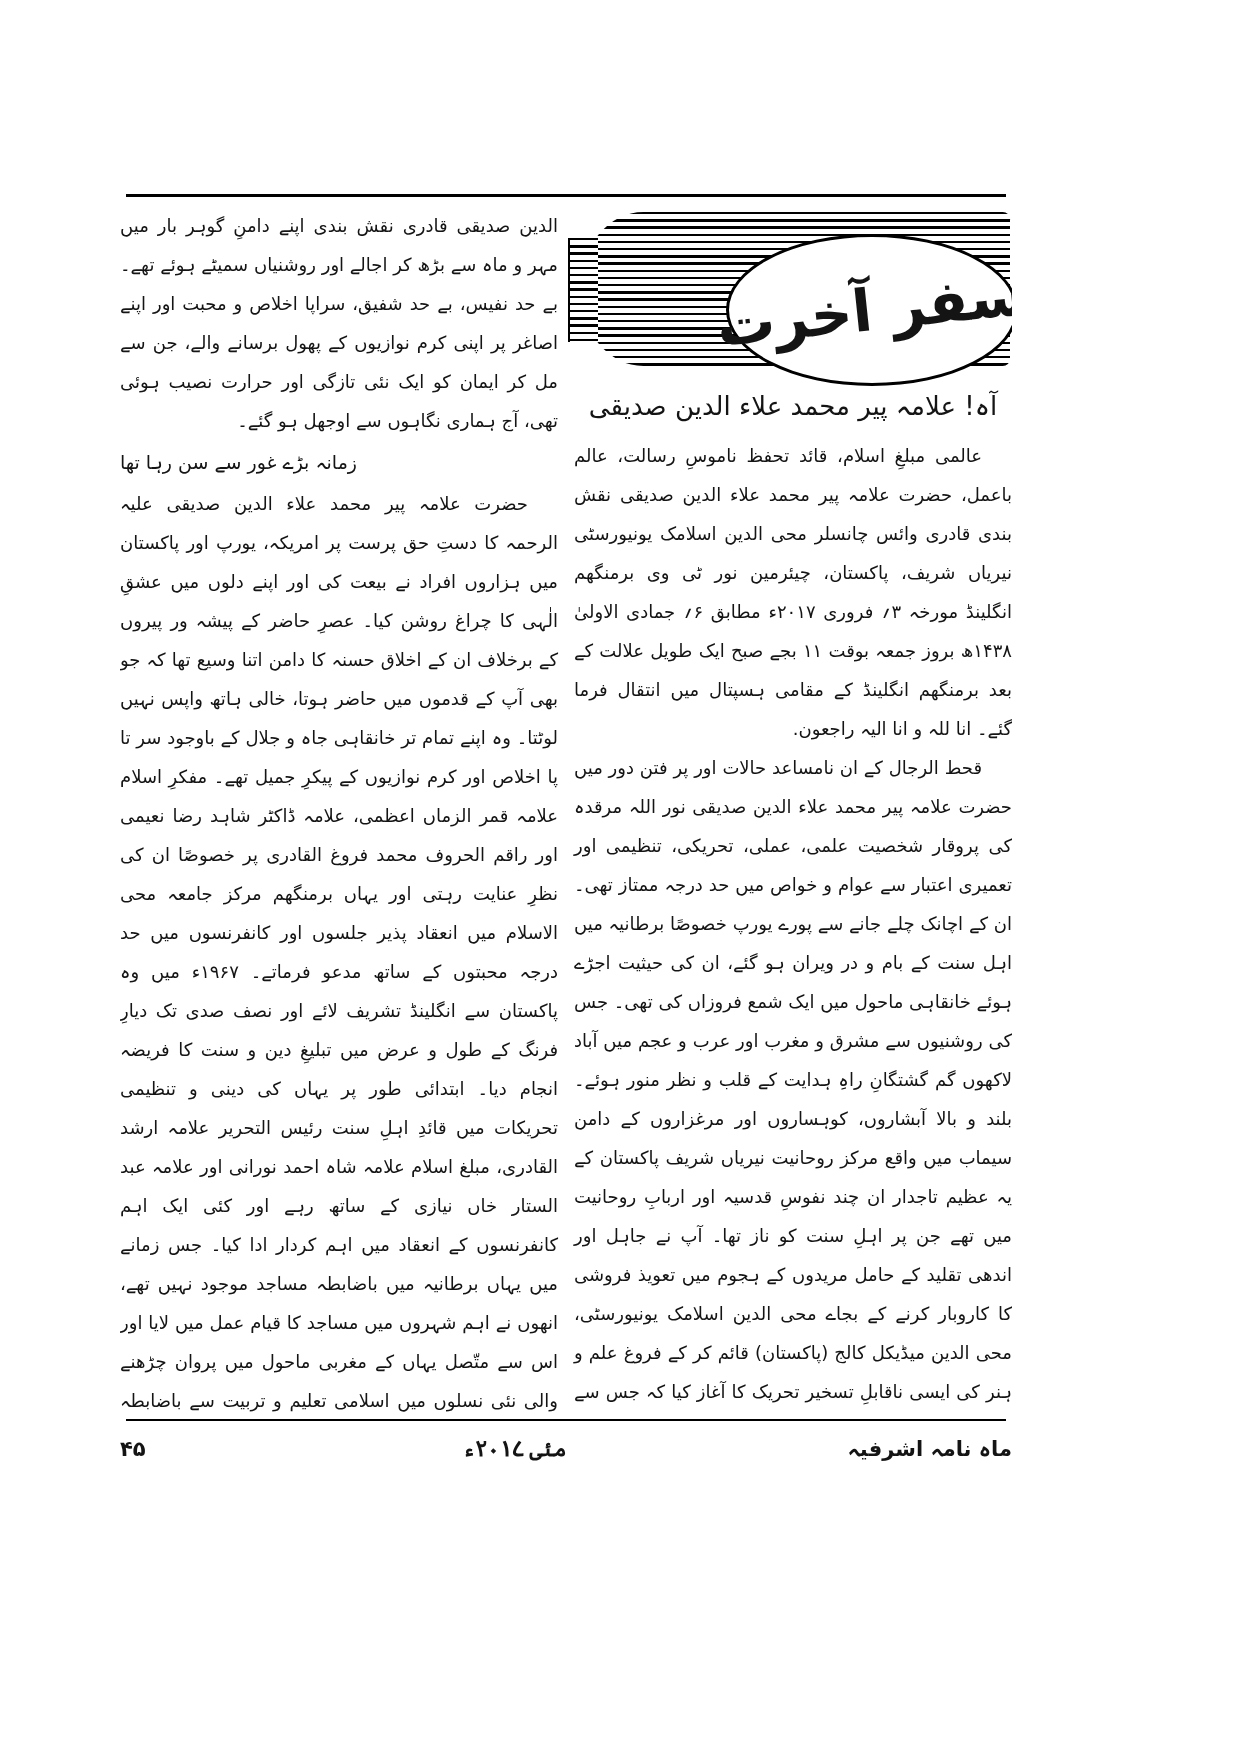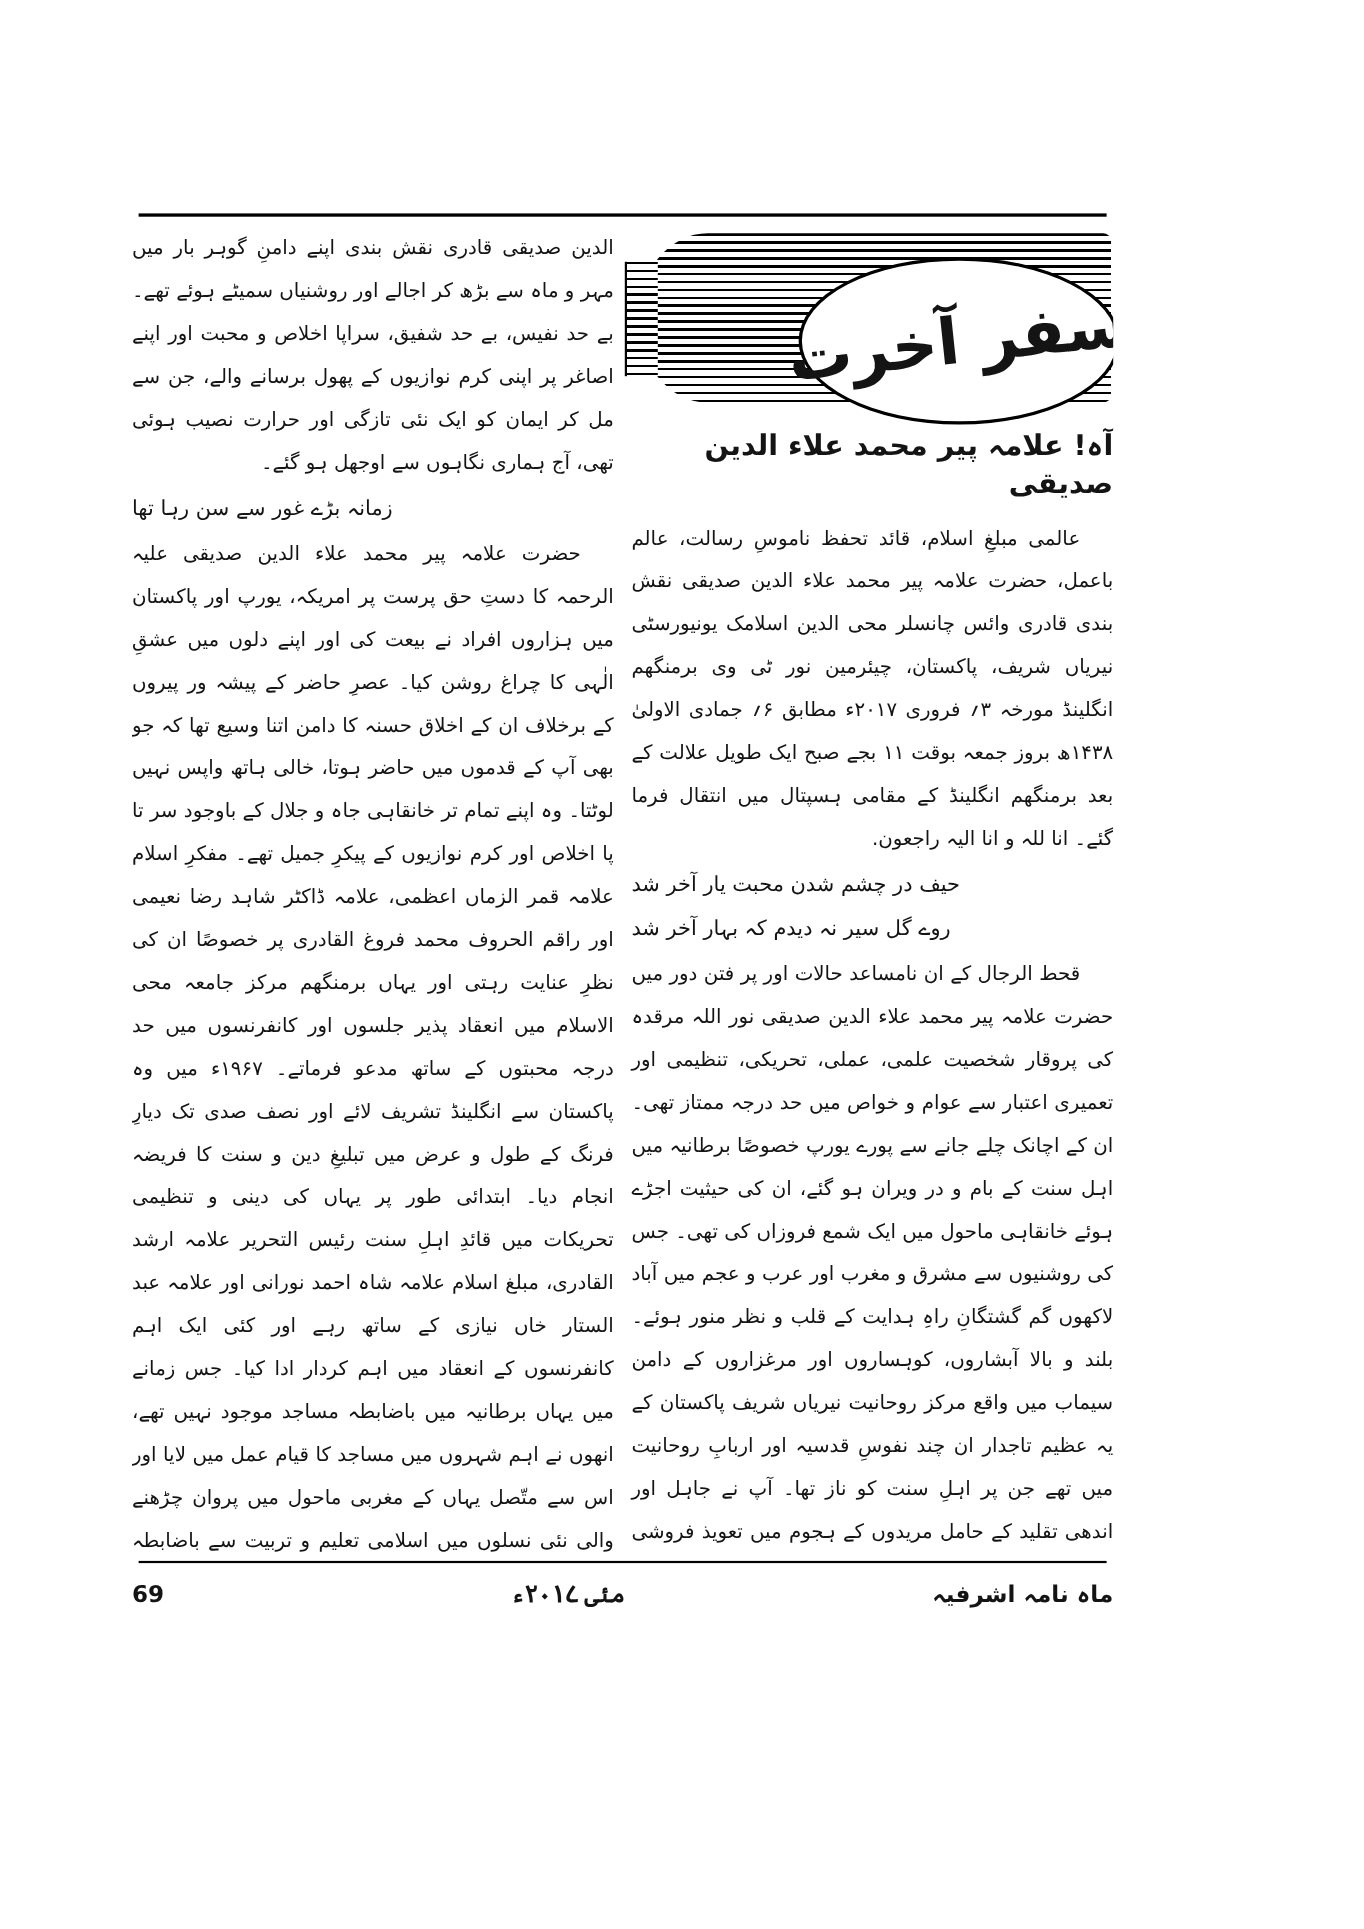--- a/index.html
+++ b/index.html
@@ -69,21 +69,22 @@
   }
   .masthead-title {
     font-size: 58px;
     font-weight: bold;
     transform: rotate(-6deg);
     letter-spacing: 1px;
     white-space: nowrap;
   }
   
   .headline {
-    font-weight: bold;
+    text-align: center;
+    font-weight: normal;
     font-size: 26px;
     margin: 4px 0 12px 0;
     line-height: 1.3;
   }
   .body-para {
     margin: 0;
     font-size: 18px;
     line-height: 39px;
     text-align: justify;
   }
@@ -126,24 +127,20 @@
         <div class="stripes-inner-step"></div>
         <div class="title-ellipse">
           <span class="masthead-title">سفر آخرت</span>
         </div>
       </div>
 
       <h1 class="headline">آہ! علامہ پیر محمد علاء الدین صدیقی</h1>
 
       <p class="body-para indent">عالمی مبلغِ اسلام، قائد تحفظ ناموسِ رسالت، عالم باعمل، حضرت علامہ پیر محمد علاء الدین صدیقی نقش بندی قادری وائس چانسلر محی الدین اسلامک یونیورسٹی نیریاں شریف، پاکستان، چیئرمین نور ٹی وی برمنگھم انگلینڈ مورخہ ۳؍ فروری ۲۰۱۷ء مطابق ۶؍ جمادی الاولیٰ ۱۴۳۸ھ بروز جمعہ بوقت ۱۱ بجے صبح ایک طویل علالت کے بعد برمنگھم انگلینڈ کے مقامی ہسپتال میں انتقال فرما گئے۔ انا للہ و انا الیہ راجعون.</p>
 
-      <div class="couplet">
-        <span class="verse-line">حیف در چشم شدن محبت یار آخر شد</span>
-        <span class="verse-line">روے گل سیر نہ دیدم کہ بہار آخر شد</span>
-      </div>
 
       <p class="body-para indent">قحط الرجال کے ان نامساعد حالات اور پر فتن دور میں حضرت علامہ پیر محمد علاء الدین صدیقی نور اللہ مرقدہ کی پروقار شخصیت علمی، عملی، تحریکی، تنظیمی اور تعمیری اعتبار سے عوام و خواص میں حد درجہ ممتاز تھی۔ ان کے اچانک چلے جانے سے پورے یورپ خصوصًا برطانیہ میں اہل سنت کے بام و در ویران ہو گئے، ان کی حیثیت اجڑے ہوئے خانقاہی ماحول میں ایک شمع فروزاں کی تھی۔ جس کی روشنیوں سے مشرق و مغرب اور عرب و عجم میں آباد لاکھوں گم گشتگانِ راہِ ہدایت کے قلب و نظر منور ہوئے۔ بلند و بالا آبشاروں، کوہساروں اور مرغزاروں کے دامن سیماب میں واقع مرکز روحانیت نیریاں شریف پاکستان کے یہ عظیم تاجدار ان چند نفوسِ قدسیہ اور اربابِ روحانیت میں تھے جن پر اہلِ سنت کو ناز تھا۔ آپ نے جاہل اور اندھی تقلید کے حامل مریدوں کے ہجوم میں تعویذ فروشی کا کاروبار کرنے کے بجاے محی الدین اسلامک یونیورسٹی، محی الدین میڈیکل کالج (پاکستان) قائم کر کے فروغ علم و ہنر کی ایسی ناقابلِ تسخیر تحریک کا آغاز کیا کہ جس سے طالبان علوم نبویہ میں جہالت و گمراہی کے اندھیرے شعور زندہ کی روشنیوں میں تبدیل ہو گئے۔ سراپا عجز و انکسار، راہ سلوک کے سچے مسافر، دین و سنیت کی راہوں میں صحرا نوردی کا عظیم حوصلہ رکھنے والے قائد میرے نہایت ہی محسن و مربی حضرت علامہ پیر محمد علاء</p>
     </div>
 
     <div class="col">
 
       <p class="body-para">الدین صدیقی قادری نقش بندی اپنے دامنِ گوہر بار میں مہر و ماہ سے بڑھ کر اجالے اور روشنیاں سمیٹے ہوئے تھے۔ بے حد نفیس، بے حد شفیق، سراپا اخلاص و محبت اور اپنے اصاغر پر اپنی کرم نوازیوں کے پھول برسانے والے، جن سے مل کر ایمان کو ایک نئی تازگی اور حرارت نصیب ہوئی تھی، آج ہماری نگاہوں سے اوجھل ہو گئے۔</p>
 
       <div class="couplet">
         <span class="verse-line">زمانہ بڑے غور سے سن رہا تھا</span>
@@ -152,16 +149,16 @@
       <p class="body-para indent">حضرت علامہ پیر محمد علاء الدین صدیقی علیہ الرحمہ کا دستِ حق پرست پر امریکہ، یورپ اور پاکستان میں ہزاروں افراد نے بیعت کی اور اپنے دلوں میں عشقِ الٰہی کا چراغ روشن کیا۔ عصرِ حاضر کے پیشہ ور پیروں کے برخلاف ان کے اخلاق حسنہ کا دامن اتنا وسیع تھا کہ جو بھی آپ کے قدموں میں حاضر ہوتا، خالی ہاتھ واپس نہیں لوٹتا۔ وہ اپنے تمام تر خانقاہی جاہ و جلال کے باوجود سر تا پا اخلاص اور کرم نوازیوں کے پیکرِ جمیل تھے۔ مفکرِ اسلام علامہ قمر الزماں اعظمی، علامہ ڈاکٹر شاہد رضا نعیمی اور راقم الحروف محمد فروغ القادری پر خصوصًا ان کی نظرِ عنایت رہتی اور یہاں برمنگھم مرکز جامعہ محی الاسلام میں انعقاد پذیر جلسوں اور کانفرنسوں میں حد درجہ محبتوں کے ساتھ مدعو فرماتے۔ ۱۹۶۷ء میں وہ پاکستان سے انگلینڈ تشریف لائے اور نصف صدی تک دیارِ فرنگ کے طول و عرض میں تبلیغِ دین و سنت کا فریضہ انجام دیا۔ ابتدائی طور پر یہاں کی دینی و تنظیمی تحریکات میں قائدِ اہلِ سنت رئیس التحریر علامہ ارشد القادری، مبلغ اسلام علامہ شاہ احمد نورانی اور علامہ عبد الستار خاں نیازی کے ساتھ رہے اور کئی ایک اہم کانفرنسوں کے انعقاد میں اہم کردار ادا کیا۔ جس زمانے میں یہاں برطانیہ میں باضابطہ مساجد موجود نہیں تھے، انھوں نے اہم شہروں میں مساجد کا قیام عمل میں لایا اور اس سے متّصل یہاں کے مغربی ماحول میں پروان چڑھنے والی نئی نسلوں میں اسلامی تعلیم و تربیت سے باضابطہ آگاہی بخشنے کے لیے درس گاہوں کا اہتمام فرمایا۔ وسیع و عریض رقبے پر انگلینڈ کے علاقے برنلے میں Burnley Girls College بھی ان کی تاریخ ساز زندگی کا ناقابلِ فراموش کارنامہ ہے، جس کے لیے وہ رہتی دنیا تک اربابِ علم و دانش سے دلوں کا خراج وصول کرتے رہیں گے۔ تقریبًا نصف صدی تک دیارِ فرنگ کے طول و عرض میں یہ مرد کامل اپنی سیمیا نفسی سے مردہ دلوں کو حیاتِ تازہ بخشتا رہا۔</p>
     </div>
 
   </div>
 
   <div class="bottom-rule"></div>
 
   <div class="footer">
     <span>ماہ نامہ اشرفیہ</span>
     <span class="footer-date">مئی ۲۰۱۷ء</span>
-    <span>69</span>
+    <span>۴۵</span>
   </div>
 
 </div>
 
 </body></html>

